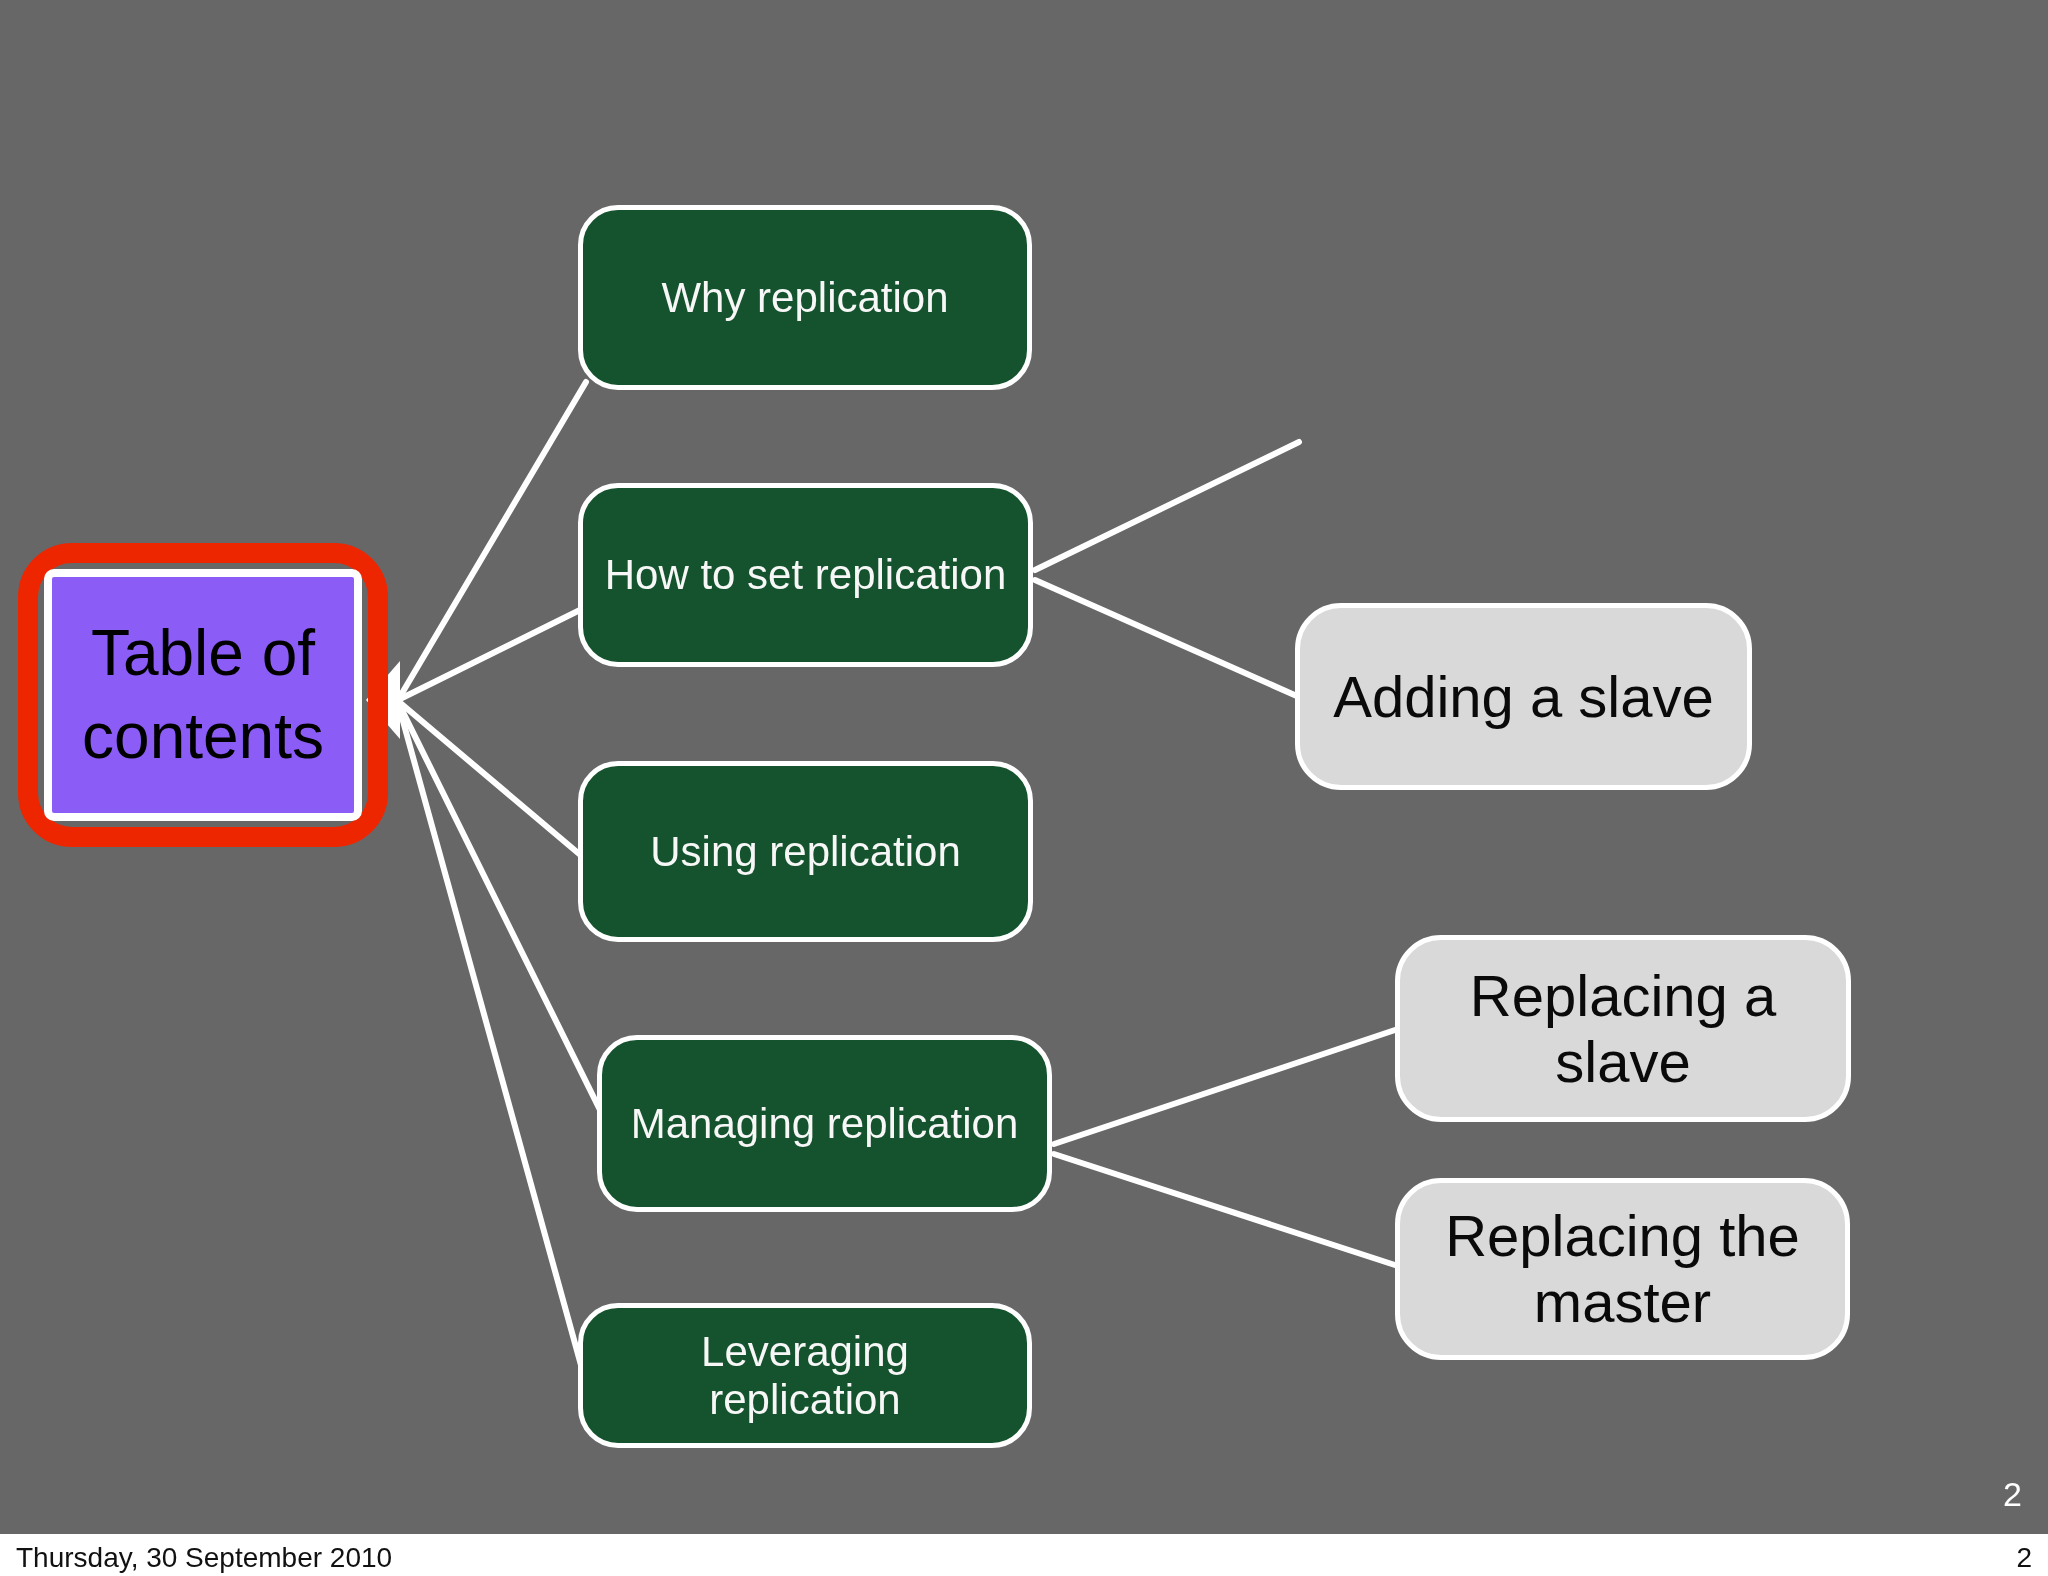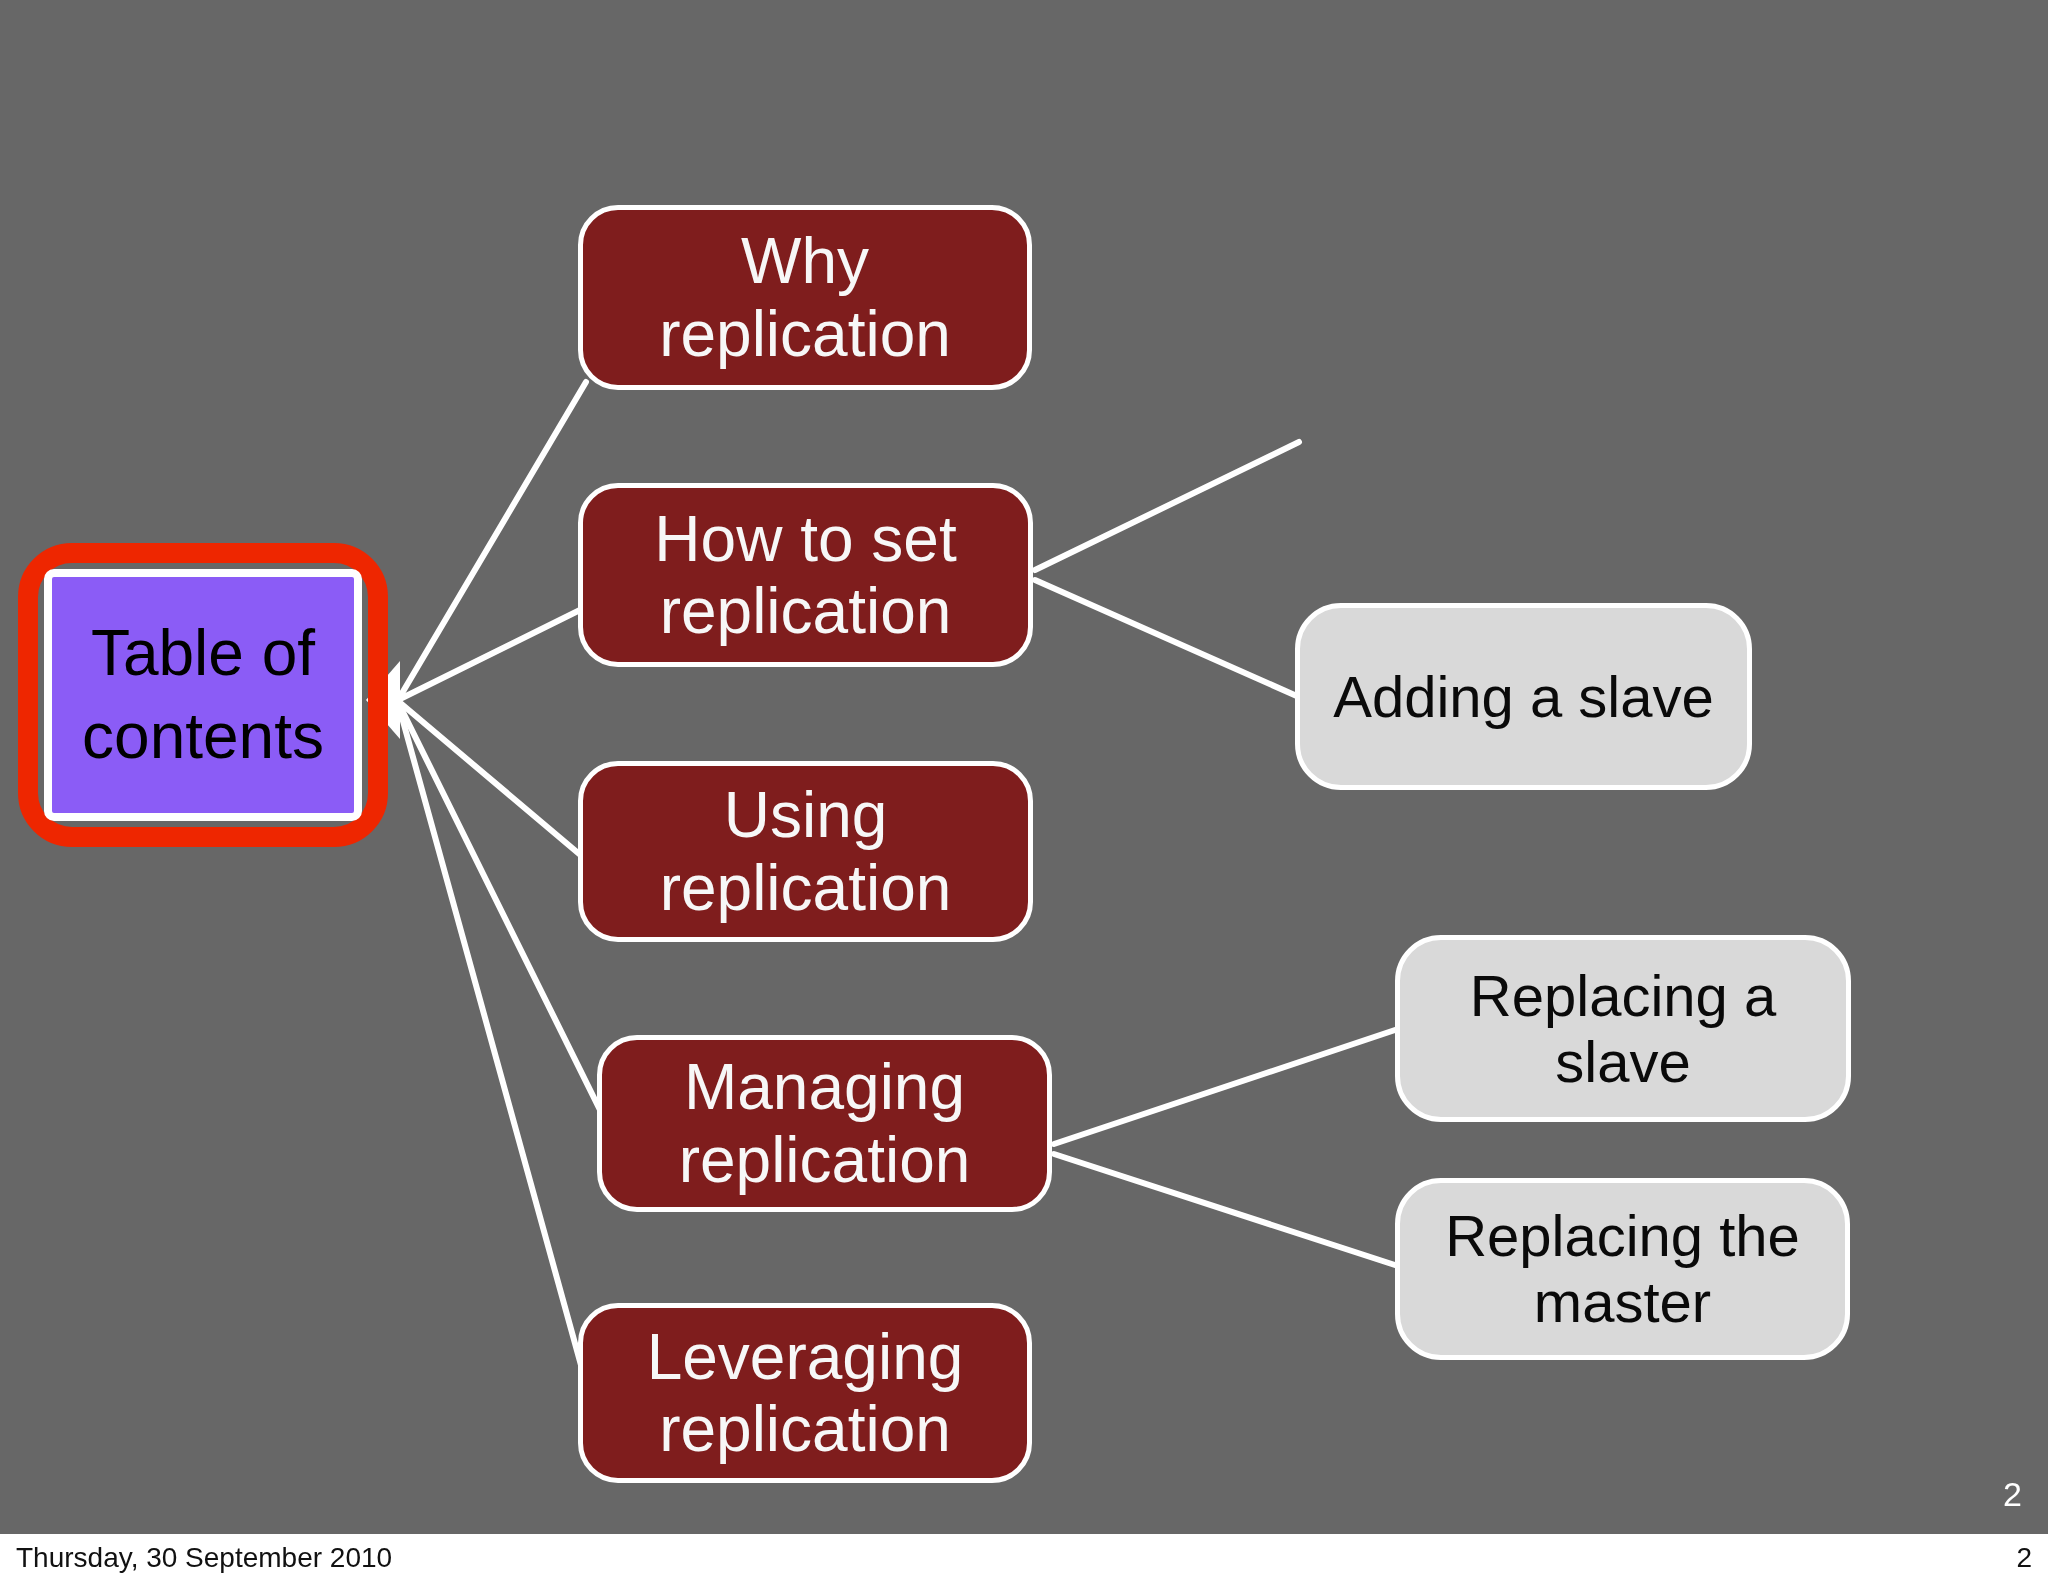--- a/index.html
+++ b/index.html
@@ -17,25 +17,25 @@
   }
   svg.connectors { position:absolute; left:0; top:0; width:2048px; height:1534px; }
   .node {
     position:absolute;
     box-sizing:border-box;
     display:flex; align-items:center; justify-content:center;
     text-align:center;
     padding:8px 18px;
   }
   .node.dark {
-    background:#7f1d1d;
+    background:#14532d;
     border:5px solid #ffffff;
     border-radius:40px;
     color:#f7f7f7;
-    font-size:64px; line-height:1.13;
+    font-size:42px; line-height:1.13;
   }
   .node.light {
     background:#D9D9D9;
     border:5px solid #ffffff;
     border-radius:46px;
     color:#0a0a0a;
     font-size:58px; line-height:1.13;
   }
   .root-outer {
     position:absolute;
@@ -68,21 +68,21 @@
     display:flex; align-items:center; justify-content:space-between;
     padding:0 16px;
     color:#111111;
     font-size:28px;
   }
   
   .n-why        { left:578px;  top:205px;  width:454px; height:185px; }
   .n-how        { left:578px;  top:483px;  width:455px; height:184px; }
   .n-using      { left:578px;  top:761px;  width:455px; height:181px; }
   .n-managing   { left:597px;  top:1035px; width:455px; height:177px;align-items:center; }
-  .n-leveraging { left:578px;  top:1303px; width:454px; height:180px; }
+  .n-leveraging { left:578px;  top:1303px; width:454px; height:145px; }
   .n-single     { left:1297px; top:313px;  width:453px; height:255px; }
   .n-adding     { left:1295px; top:603px;  width:457px; height:187px; }
   .n-rslave     { left:1395px; top:935px;  width:456px; height:187px; }
   .n-rmaster    { left:1395px; top:1178px; width:455px; height:182px; }
 </style>
 </head>
 <body>
 
 <div class="slide">
 

